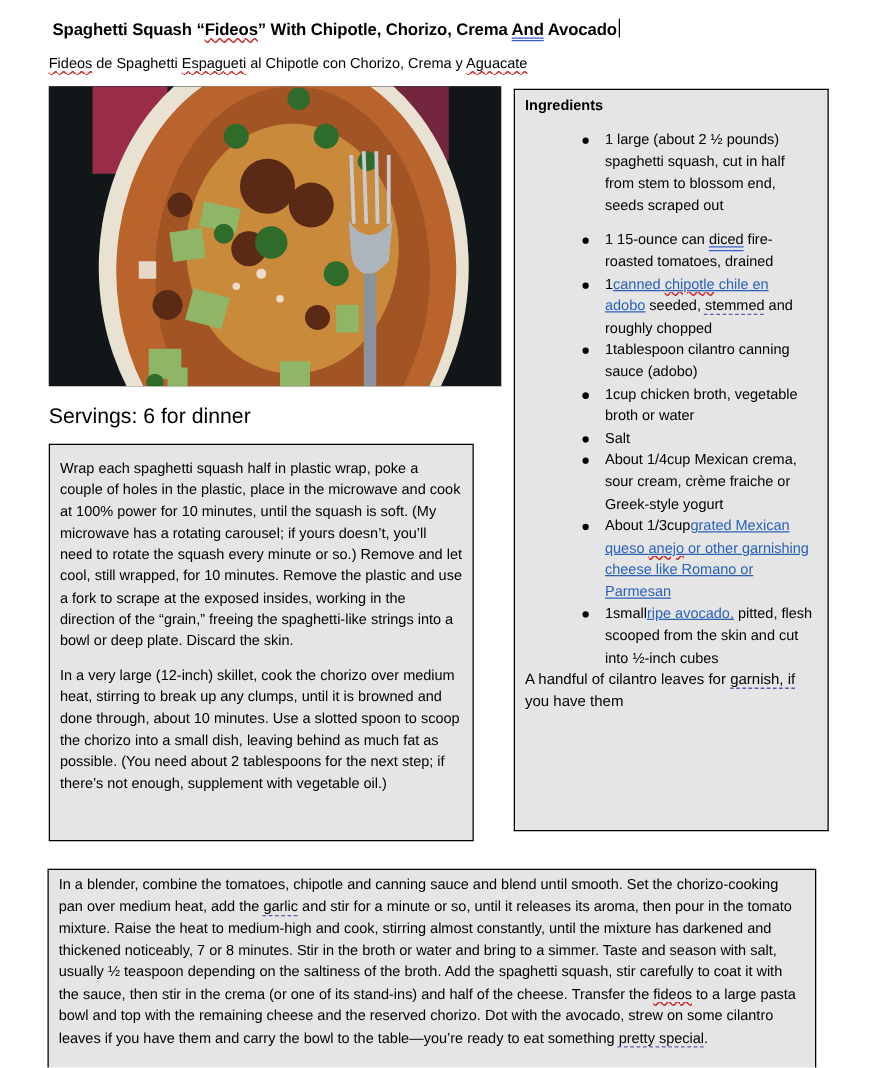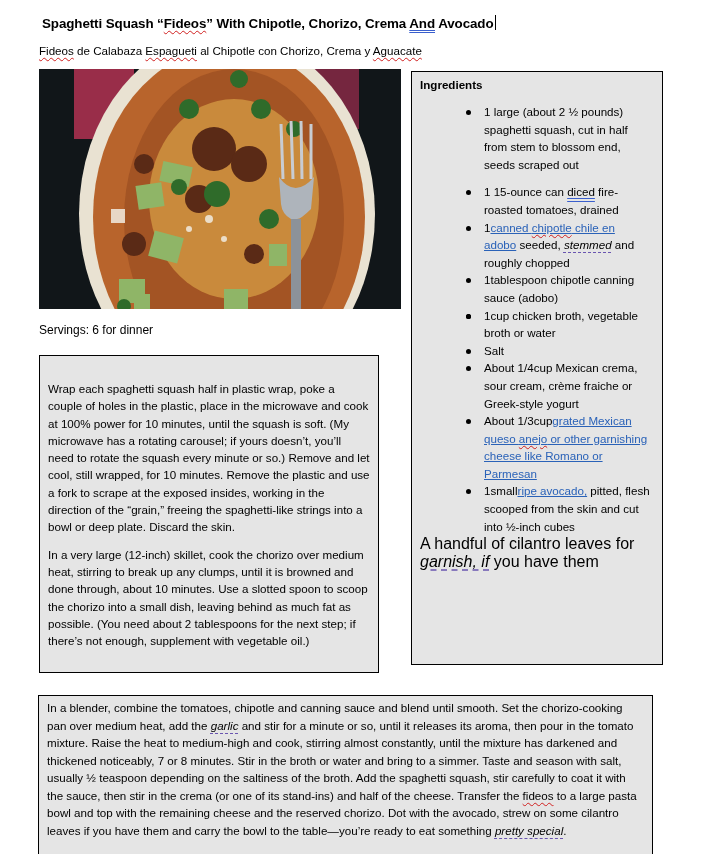--- a/index.html
+++ b/index.html
@@ -7,47 +7,47 @@
     width: 703px; height: 854px; background: #ffffff; position: relative; overflow: hidden;
     font-family: "Liberation Sans", "DejaVu Sans", sans-serif; color: #000;
   }
   .abs { position: absolute; margin-top: 11px; }
   .title {
     left: 42px; top: 4px; font-size: 13.4px; font-weight: bold; white-space: nowrap; letter-spacing: -0.1px;
   }
   .subtitle { left: 39px; top: 33px; font-size: 11.6px; white-space: nowrap; }
   .sq { text-decoration: underline wavy #d02020; text-decoration-thickness: 1px; text-underline-offset: 2px; }
   .gram { text-decoration: underline double #3a5fcd; text-underline-offset: 2px; }
-  .dotu { text-decoration: underline dashed #6a55b0; text-underline-offset: 3px; font-style: italic; }
+  .dotu { text-decoration: underline dashed #6a55b0; text-underline-offset: 3px; }
   .link { color: #2a62b8; text-decoration: underline; }
   .cursor { display: inline-block; width: 1px; height: 15px; background: #000; vertical-align: -2px; margin-left: 1px; }
 
   .photo { left: 39px; top: 58px; width: 362px; height: 240px; overflow: hidden; background: #101518; }
-  .servings { left: 39px; top: 312px; font-size: 12px; }
+  .servings { left: 39px; top: 312px; font-size: 17px; }
 
   .box { border: 1px solid #000; box-sizing: border-box; background: #e5e5e5; }
   .ing-box { left: 411px; top: 60px; width: 252px; height: 594px; padding: 6px 8px 0 8px; }
   .ing-head { font-weight: bold; font-size: 11.6px; margin-bottom: 12px; }
   .ing-list { list-style: none; margin: 0; padding: 0; }
   .ing-list li { position: relative; padding-left: 64px; font-size: 11.6px; line-height: 17.6px; padding-right: 4px; }
   .ing-list li .dot { position: absolute; left: 46px; top: 7px; width: 5px; height: 5px; border-radius: 50%; background: #000; }
   .ing-list li.gap { margin-bottom: 10px; }
-  .ing-tail { font-size: 16px; line-height: 17.6px; margin-top: 0; }
+  .ing-tail { font-size: 12px; line-height: 17.6px; margin-top: 0; }
 
-  .step-box { left: 39px; top: 344px; width: 340px; height: 318px; padding: 24px 8px 0 8px; font-size: 11.6px; line-height: 17.3px; }
+  .step-box { left: 39px; top: 344px; width: 340px; height: 318px; padding: 10px 8px 0 8px; font-size: 11.6px; line-height: 17.3px; }
   .step-box p { margin: 0 0 10px 0; }
   .bottom-box { left: 38px; top: 684px; width: 615px; height: 190px; padding: 3px 8px 0 8px; font-size: 11.6px; line-height: 17.5px; }
   .bottom-band { left: 0; top: 851px; width: 703px; height: 3px; background: #d6d6d6; }
 </style>
 </head>
 <body>
 
 <div class="abs title"><span>Spaghetti Squash “</span><span class="sq">Fideos</span><span>” With Chipotle, Chorizo, Crema </span><span class="gram">And</span><span> Avocado</span><span class="cursor"></span></div>
 
-<div class="abs subtitle"><span class="sq">Fideos</span><span> de Calabaza </span><span class="sq">Espagueti</span><span> al Chipotle con Chorizo, Crema y </span><span class="sq">Aguacate</span></div>
+<div class="abs subtitle"><span class="sq">Fideos</span><span> de Spaghetti </span><span class="sq">Espagueti</span><span> al Chipotle con Chorizo, Crema y </span><span class="sq">Aguacate</span></div>
 
 <div class="abs photo" title="Spaghetti squash fideos with chorizo, avocado, cilantro and a fork on an oval clay plate">
   <svg width="362" height="240" viewBox="0 0 362 240">
     <rect x="0" y="0" width="362" height="240" fill="#111619"></rect>
     <rect x="35" y="0" width="60" height="70" fill="#a8304f" opacity="0.9"></rect>
     <rect x="260" y="0" width="60" height="60" fill="#8e2a48" opacity="0.8"></rect>
     <ellipse cx="188" cy="145" rx="148" ry="180" fill="#e9e2d2"></ellipse>
     <ellipse cx="190" cy="148" rx="136" ry="170" fill="#b8642c"></ellipse>
     <ellipse cx="195" cy="150" rx="110" ry="150" fill="#a35424"></ellipse>
     <ellipse cx="195" cy="130" rx="85" ry="100" fill="#c98a3c"></ellipse>
@@ -96,21 +96,21 @@
 </div>
 
 <div class="abs servings">Servings: 6 for dinner</div>
 
 <div class="abs box ing-box">
   <div class="ing-head">Ingredients</div>
   <ul class="ing-list">
     <li class="gap"><span class="dot"></span><span>1 large (about 2 ½ pounds) spaghetti squash, cut in half from stem to blossom end, seeds scraped out</span></li>
     <li><span class="dot"></span><span>1 15-ounce can </span><span class="gram">diced</span><span> fire-roasted tomatoes, drained</span></li>
     <li><span class="dot"></span><span>1</span><a class="link"><span>canned </span><span class="sq">chipotle</span><span> chile en adobo</span></a><span> seeded, </span><span class="dotu">stemmed</span><span> and roughly chopped</span></li>
-    <li><span class="dot"></span><span>1tablespoon chipotle canning sauce (adobo)</span></li>
+    <li><span class="dot"></span><span>1tablespoon cilantro canning sauce (adobo)</span></li>
     <li><span class="dot"></span></li>
     <li><span class="dot"></span><span>1cup chicken broth, vegetable broth or water</span></li>
     <li><span class="dot"></span><span>Salt</span></li>
     <li><span class="dot"></span><span>About 1/4cup Mexican crema, sour cream, crème fraiche or Greek-style yogurt</span></li>
     <li><span class="dot"></span><span>About 1/3cup</span><a class="link"><span>grated Mexican queso </span><span class="sq">anejo</span><span> or other garnishing cheese like Romano or Parmesan</span></a></li>
     <li><span class="dot"></span><span>1small</span><a class="link">ripe avocado,</a><span> pitted, flesh scooped from the skin and cut into ½-inch cubes</span></li>
   </ul>
   <div class="ing-tail"><span>A handful of cilantro leaves for </span><span class="dotu">garnish, if</span><span> you have them</span></div>
 </div>
 

